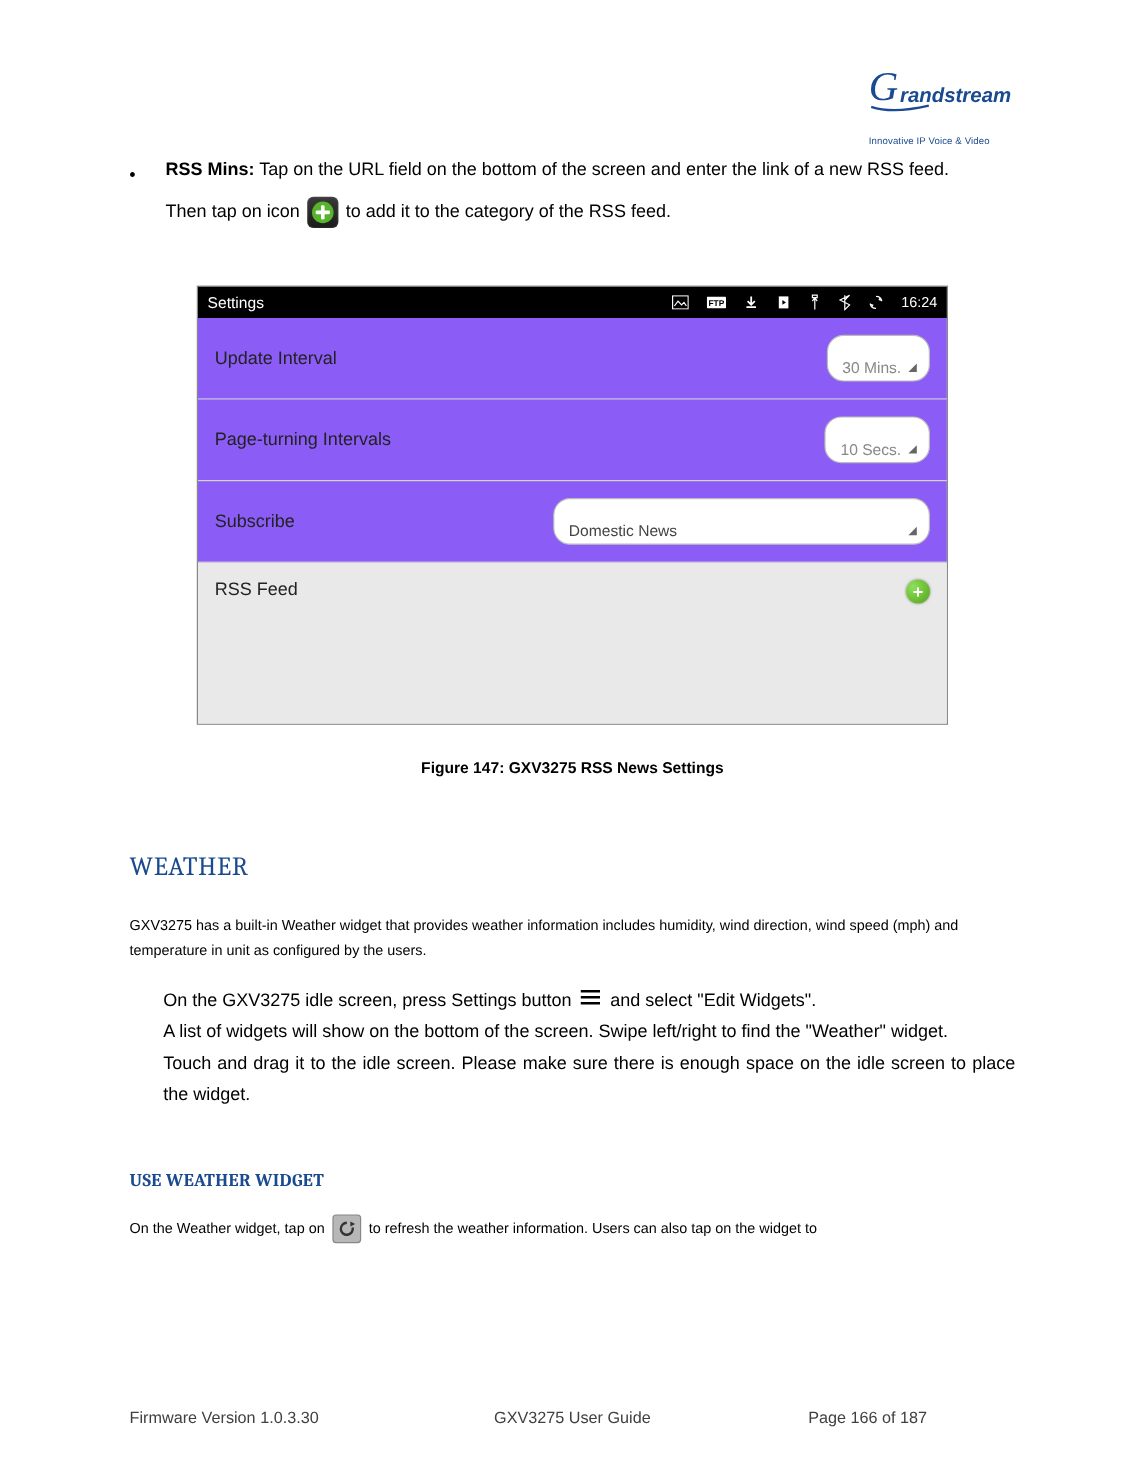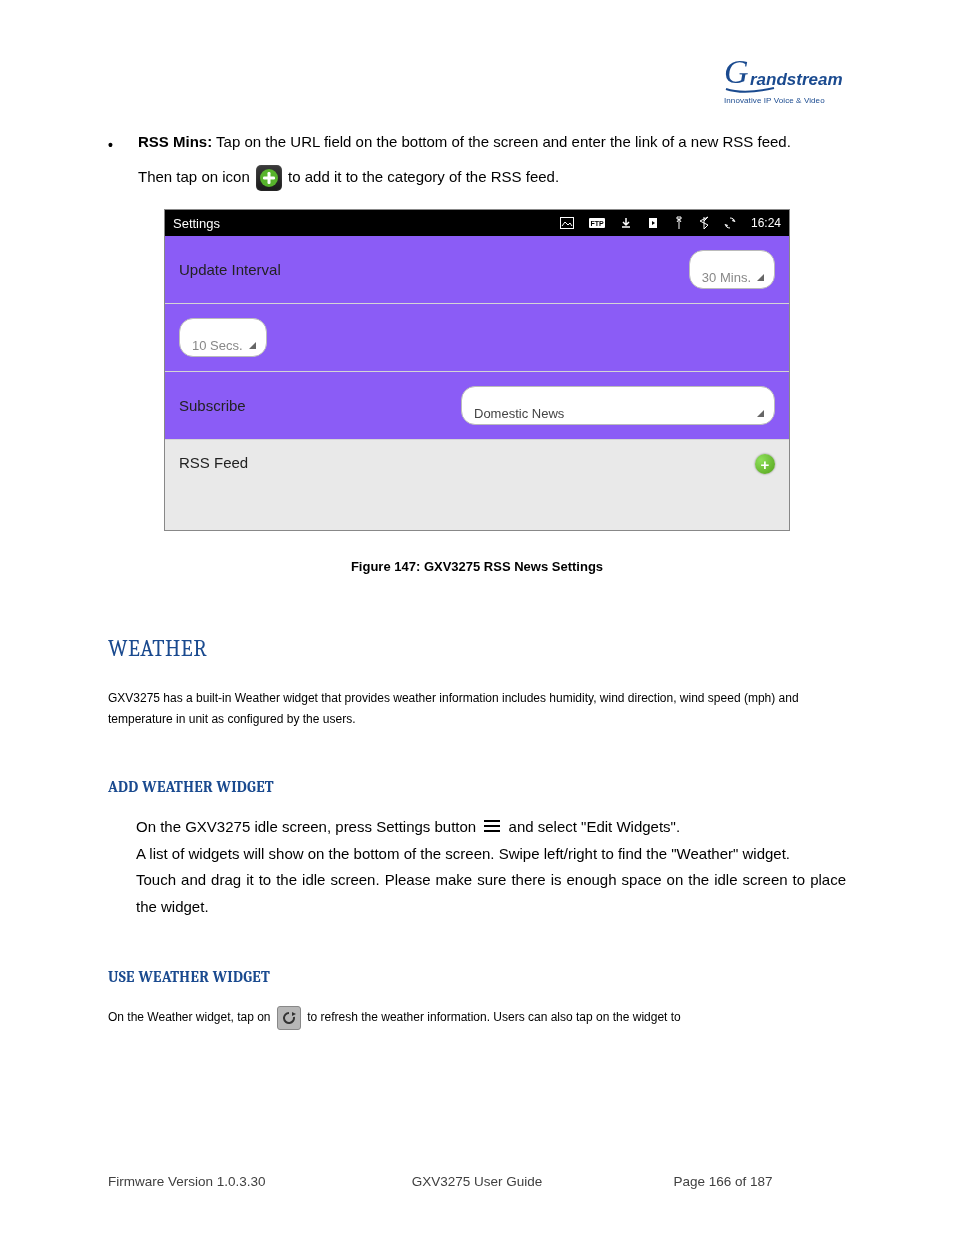--- a/index.html
+++ b/index.html
@@ -21,21 +21,21 @@
     position: absolute;
     top: 55px;
     right: 100px;
     text-align: left;
   }
   .logo-svg { display:block; }
   .logo-tag {
     font-size: 8px;
     color: #1a4a8f;
     letter-spacing: 0.1px;
-    margin-top: 1px;
+    margin-top: 18px;
   }
 
   .body-block { margin-top: 70px; font-size: 15px; line-height: 2.3; text-align: justify; }
   .bullet-row { display:flex; }
   .bullet-mark { width: 30px; flex:none; font-weight:bold; font-size:14px; padding-top:4px;}
   .bullet-content { flex:1; }
 
   .inline-icon {
     display:inline-block;
     vertical-align:middle;
@@ -45,21 +45,21 @@
     width: 26px; height: 26px;
     border-radius: 5px;
     background: linear-gradient(#3a3a3a,#1a1a1a);
     display:inline-flex; align-items:center; justify-content:center;
     box-shadow: inset 0 0 2px rgba(255,255,255,0.2);
   }
   .icon-add-big svg { display:block; }
 
   .screenshot {
     width: 624px;
-    margin: 15px auto 0 auto;
+    margin: 44px auto 0 auto;
     border: 1px solid #888;
     background:#e9e9e9;
     font-size:14px;
   }
   .shot-status {
     background:#000;
     color:#fff;
     height:26px;
     display:flex;
     align-items:center;
@@ -88,21 +88,21 @@
     background:#fff;
   }
   .pill.wide { min-width: 290px; color:#444; }
   .tri {
     width:0;height:0;
     border-left:7px solid transparent;
     border-bottom:7px solid #666;
   }
   .shot-body {
     background:#e9e9e9;
-    padding: 14px 14px 56px 14px;
+    padding: 14px 14px 100px 14px;
     display:flex; align-items:flex-start;
   }
   .shot-body .label { flex:1; font-size:15px; color:#222;}
   .add-circle {
     width:20px;height:20px;border-radius:50%;
     background: radial-gradient(circle at 30% 30%, #8ee05a, #54a21a);
     display:flex;align-items:center;justify-content:center;
     box-shadow: 0 0 2px rgba(0,0,0,0.5);
   }
   .add-circle::before{
@@ -238,20 +238,21 @@
 
     <div class="shot-row">
       <div class="label">Update Interval</div>
       <div class="pill">
         <span>30 Mins.</span>
         <span class="tri"></span>
       </div>
     </div>
 
     <div class="shot-row">
+      <div class="label">Page-turning Intervals</div>
       <div class="pill">
         <span>10 Secs.</span>
         <span class="tri"></span>
       </div>
     </div>
 
     <div class="shot-row">
       <div class="label">Subscribe</div>
       <div class="pill wide">
         <span style="flex:1">Domestic News</span>
@@ -265,21 +266,20 @@
           <span>+</span>
         </div>
     </div>
   </div>
 
   <div class="caption">Figure 147: GXV3275 RSS News Settings</div>
 
   <h2 class="section">WEATHER</h2>
   <div class="para">GXV3275 has a built-in Weather widget that provides weather information includes humidity, wind direction, wind speed (mph) and temperature in unit as configured by the users.</div>
 
-  <h3 class="subsection">ADD WEATHER WIDGET</h3>
   <div class="indent-block">
     <span>On the GXV3275 idle screen, press Settings button </span>
     <span class="menu-icon">
       <svg width="18" height="14" viewBox="0 0 18 14">
         <line x1="1" y1="2" x2="17" y2="2" stroke="#000" stroke-width="2"></line>
         <line x1="1" y1="7" x2="17" y2="7" stroke="#000" stroke-width="2"></line>
         <line x1="1" y1="12" x2="17" y2="12" stroke="#000" stroke-width="2"></line>
         <line x1="0" y1="0" x2="0" y2="0"></line>
       </svg>
     </span>

